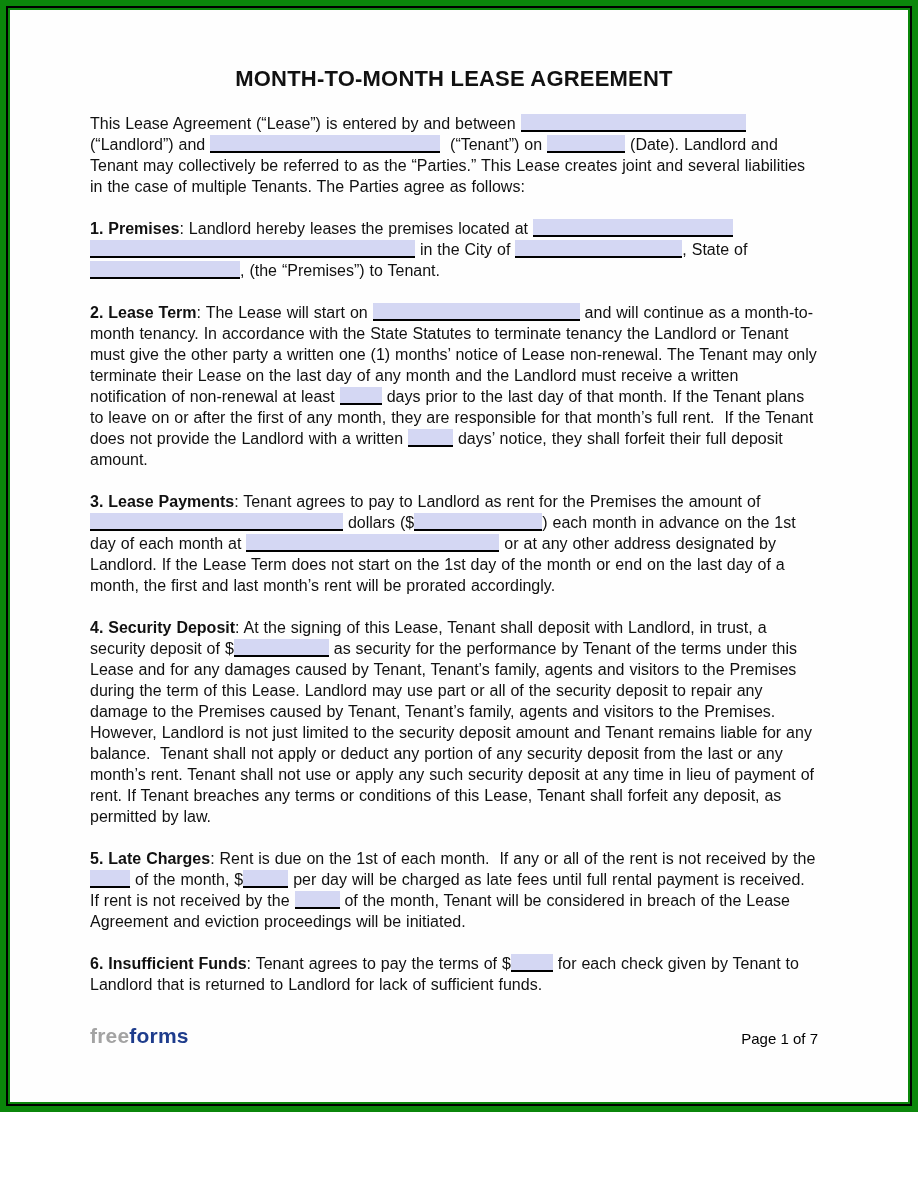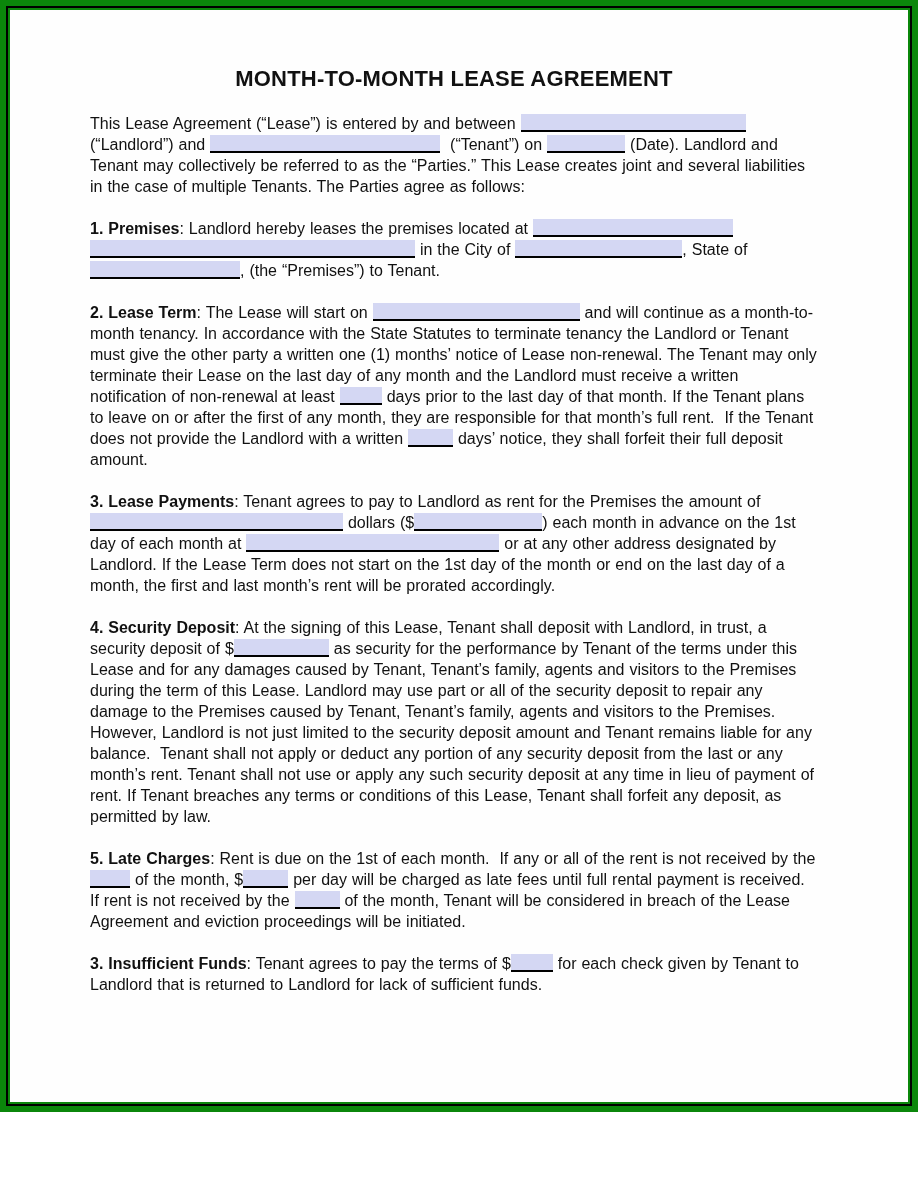--- a/index.html
+++ b/index.html
@@ -70,16 +70,20 @@
 <div class="page">
   <div class="content">
     <h1 class="doc-title">MONTH-TO-MONTH LEASE AGREEMENT</h1>
     <div>
         <p class="para"><span class="text">This Lease Agreement (“Lease”) is entered by and between </span><span class="blank" style="width: 225px;"></span><span class="text"> (“Landlord”) and </span><span class="blank" style="width: 230px;"></span><span class="text">  (“Tenant”) on </span><span class="blank" style="width: 78px;"></span><span class="text"> (Date). Landlord and Tenant may collectively be referred to as the “Parties.” This Lease creates joint and several liabilities in the case of multiple Tenants. The Parties agree as follows:</span></p>
         <p class="para"><span class="bold">1. Premises</span><span class="text">: Landlord hereby leases the premises located at </span><span class="blank" style="width: 200px;"></span><span class="text"> </span><span class="blank" style="width: 325px;"></span><span class="text"> in the City of </span><span class="blank" style="width: 167px;"></span><span class="text">, State of </span><span class="blank" style="width: 150px;"></span><span class="text">, (the “Premises”) to Tenant.</span></p>
         <p class="para"><span class="bold">2. Lease Term</span><span class="text">: The Lease will start on </span><span class="blank" style="width: 207px;"></span><span class="text"> and will continue as a month-to-month tenancy. In accordance with the State Statutes to terminate tenancy the Landlord or Tenant must give the other party a written one (1) months’ notice of Lease non-renewal. The Tenant may only terminate their Lease on the last day of any month and the Landlord must receive a written notification of non-renewal at least </span><span class="blank" style="width: 42px;"></span><span class="text"> days prior to the last day of that month. If the Tenant plans to leave on or after the first of any month, they are responsible for that month’s full rent.  If the Tenant does not provide the Landlord with a written </span><span class="blank" style="width: 45px;"></span><span class="text"> days’ notice, they shall forfeit their full deposit amount.</span></p>
         <p class="para"><span class="bold">3. Lease Payments</span><span class="text">: Tenant agrees to pay to Landlord as rent for the Premises the amount of </span><span class="blank" style="width: 253px;"></span><span class="text"> dollars ($</span><span class="blank" style="width: 128px;"></span><span class="text">) each month in advance on the 1</span><span class="small">st</span><span class="text"> day of each month at </span><span class="blank" style="width: 253px;"></span><span class="text"> or at any other address designated by Landlord. If the Lease Term does not start on the 1</span><span class="small">st</span><span class="text"> day of the month or end on the last day of a month, the first and last month’s rent will be prorated accordingly.</span></p>
         <p class="para"><span class="bold">4. Security Deposit</span><span class="text">: At the signing of this Lease, Tenant shall deposit with Landlord, in trust, a security deposit of $</span><span class="blank" style="width: 95px;"></span><span class="text"> as security for the performance by Tenant of the terms under this Lease and for any damages caused by Tenant, Tenant’s family, agents and visitors to the Premises during the term of this Lease. Landlord may use part or all of the security deposit to repair any damage to the Premises caused by Tenant, Tenant’s family, agents and visitors to the Premises. However, Landlord is not just limited to the security deposit amount and Tenant remains liable for any balance.  Tenant shall not apply or deduct any portion of any security deposit from the last or any month’s rent. Tenant shall not use or apply any such security deposit at any time in lieu of payment of rent. If Tenant breaches any terms or conditions of this Lease, Tenant shall forfeit any deposit, as permitted by law.</span></p>
         <p class="para"><span class="bold">5. Late Charges</span><span class="text">: Rent is due on the 1</span><span class="small">st</span><span class="text"> of each month.  If any or all of the rent is not received by the </span><span class="blank" style="width: 40px;"></span><span class="text"> of the month, $</span><span class="blank" style="width: 45px;"></span><span class="text"> per day will be charged as late fees until full rental payment is received.  If rent is not received by the </span><span class="blank" style="width: 45px;"></span><span class="text"> of the month, Tenant will be considered in breach of the Lease Agreement and eviction proceedings will be initiated.</span></p>
-        <p class="para"><span class="bold">3. Insufficient Funds</span><span class="text">: Tenant agrees to pay the terms of $</span><span class="blank" style="width: 42px;"></span><span class="text"> for each check given by Tenant to Landlord that is returned to Landlord for lack of sufficient funds.</span></p>
+        <p class="para"><span class="bold">6. Insufficient Funds</span><span class="text">: Tenant agrees to pay the terms of $</span><span class="blank" style="width: 42px;"></span><span class="text"> for each check given by Tenant to Landlord that is returned to Landlord for lack of sufficient funds.</span></p>
       </div>
+  </div>
+  <div class="footer">
+    <div class="logo"><span class="free">free</span><span class="forms">forms</span></div>
+    <div class="page-label">Page 1 of 7</div>
   </div>
 </div>
 
 </body></html>

